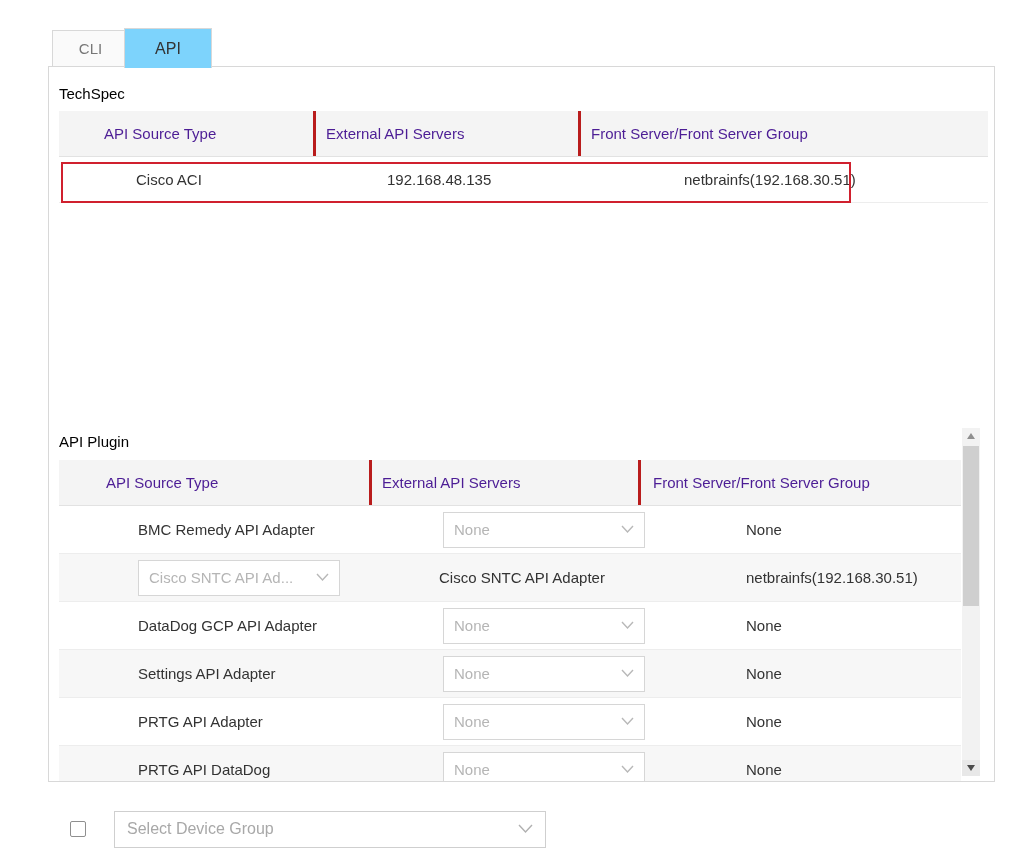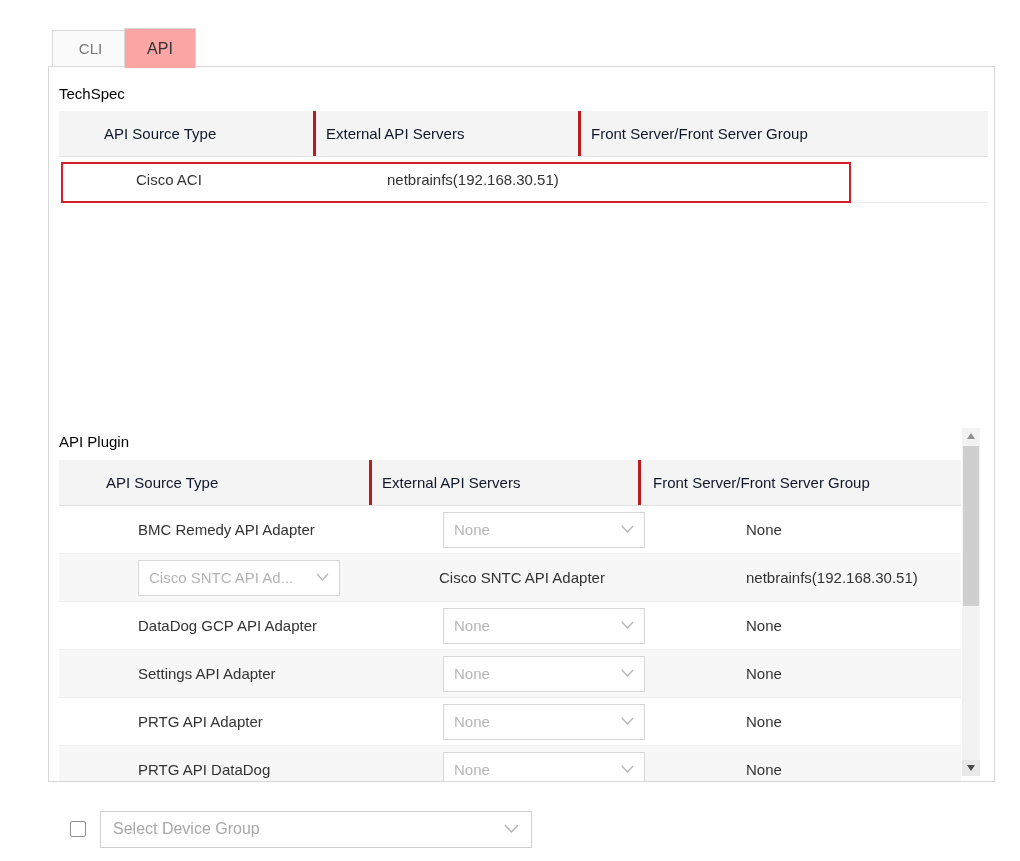--- a/index.html
+++ b/index.html
@@ -3,34 +3,34 @@
 <meta charset="utf-8">
 <style>
   * { margin:0; padding:0; box-sizing:border-box; }
   body { background:#fff; font-family:"Liberation Sans", sans-serif; }
 
   .page { position:relative; width:1020px; height:861px; background:#ffffff; color:#333; overflow:hidden; }
 
   
   .tab { position:absolute; display:flex; align-items:center; justify-content:center; cursor:pointer; }
   .tab-cli { left:52px; top:30px; width:77px; height:37px; background:#fafafa; border:1px solid #d8d8d8; color:#777; font-size:15px; z-index:1; }
-  .tab-api { left:124px; top:28px; width:72px; height:40px; background:#fca5a5; border:1px solid #d8d8d8; border-bottom:none; color:#333; font-size:16px; z-index:3; }
+  .tab-api { left:124px; top:28px; width:88px; height:40px; background:#7dd3fc; border:1px solid #d8d8d8; border-bottom:none; color:#333; font-size:16px; z-index:3; }
 
   
   .panel { position:absolute; left:48px; top:66px; width:947px; height:716px; border:1px solid #d8d8d8; background:#fff; overflow:hidden; z-index:2; }
 
   .section-label { position:absolute; left:10px; font-size:15px; color:#000000; }
   .techspec-label { top:18px; }
   .plugin-label { top:366px; }
 
   .table { position:absolute; font-size:15px; }
   .techspec-table { left:10px; top:44px; width:929px; }
   .plugin-table { left:10px; top:393px; width:902px; }
 
-  .thead { display:flex; align-items:center; background:#f4f4f4; height:46px; border-bottom:1px solid #e2e2e2; color:#0f172a;justify-content:space-between; }
+  .thead { display:flex; align-items:center; background:#f4f4f4; height:46px; border-bottom:1px solid #e2e2e2; color:#4c1d95;justify-content:space-between; }
   .th { padding-left:10px; height:100%; display:flex; align-items:center; }
   .th.sep { border-left:3px solid #b91c1c; }
 
   .tr { display:flex; align-items:center; height:46px; background:#fff; border-bottom:1px solid #ededed; position:relative;gap:32px; }
   .plugin-table .tr { height:48px; }
   .tr.alt { background:#f7f7f7; }
   .td { padding-left:10px; overflow:hidden; white-space:nowrap; }
 
   
   .ts-c0 { width:35px; padding-left:0; }
@@ -57,21 +57,21 @@
   .sb-arrow.up { top:0; }
   .sb-arrow.down { bottom:0; background:#e8e8e8; }
   .tri-up { width:0; height:0; border-left:4px solid transparent; border-right:4px solid transparent; border-bottom:6px solid #8f8f8f; }
   .tri-down { width:0; height:0; border-left:4px solid transparent; border-right:4px solid transparent; border-top:6px solid #4a4a4a; }
   .sb-thumb { position:absolute; left:1px; top:18px; width:16px; height:160px; background:#cfcfcf; cursor:pointer; }
 
   
   .footer { position:absolute; left:48px; top:810px; width:947px; height:38px; display:flex; align-items:center; }
   .checkbox { margin-left:22px; width:16px; height:16px; border:1px solid #8f8f8f; border-radius:2px; background:#fff; cursor:pointer; flex:0 0 auto; }
   .footer-label { margin-left:14px; font-size:15px; color:#333; }
-  .device-group-dd { margin-left:14px; width:432px; height:37px; border:1px solid #cfcfcf; display:flex; align-items:center; justify-content:space-between; padding:0 12px; cursor:pointer; }
+  .device-group-dd { margin-left:28px; width:432px; height:37px; border:1px solid #cfcfcf; display:flex; align-items:center; justify-content:space-between; padding:0 12px; cursor:pointer; }
   .device-group-dd .dd-text { color:#a8a8a8; font-size:16px; }
 </style>
 </head>
 <body>
 
 <div class="page">
 
   <div class="tab tab-cli">
     <span>CLI</span>
   </div>
@@ -86,20 +86,21 @@
     <div class="table techspec-table">
       <div class="thead">
         <div class="th ts-c0"></div>
         <div class="th ts-c1">API Source Type</div>
         <div class="th ts-c2 sep">External API Servers</div>
         <div class="th ts-c3 sep">Front Server/Front Server Group</div>
       </div>
       <div class="tr">
         <div class="td ts-c0"></div>
         <div class="td ts-c1">Cisco ACI</div>
+        <div class="td ts-c2">192.168.48.135</div>
         <div class="td ts-c3">netbrainfs(192.168.30.51)</div>
       </div>
     </div>
 
     <div class="red-highlight"></div>
 
     <div class="section-label plugin-label">API Plugin</div>
 
     <div class="table plugin-table">
       <div class="thead">

